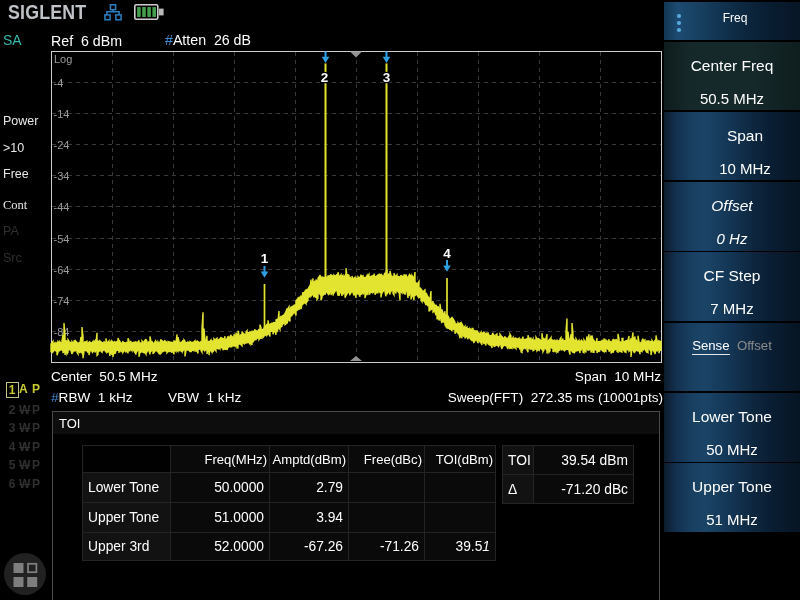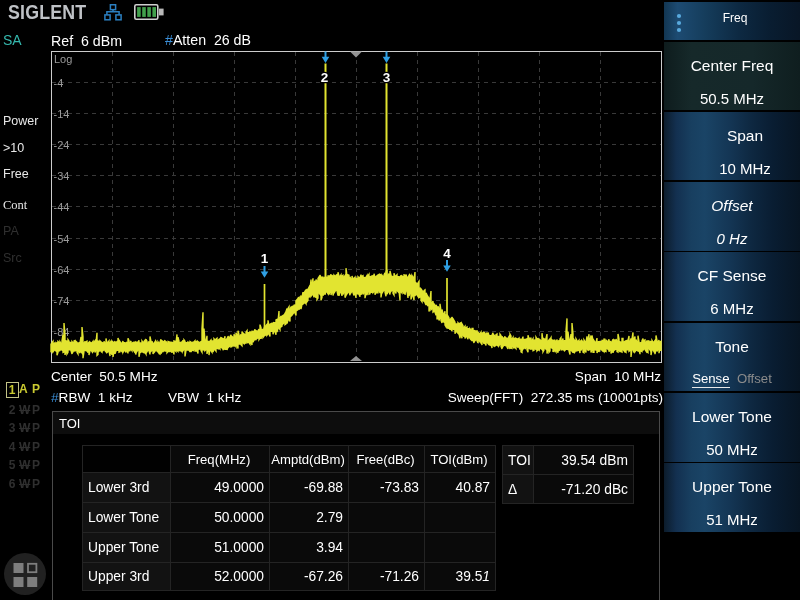--- a/index.html
+++ b/index.html
@@ -14,21 +14,21 @@
 .tr{width:40px;height:15px;}.tr .bx{position:absolute;left:2.5px;top:0;width:13px;text-align:center;}.tr .ch{position:absolute;top:0;}.st{text-decoration:line-through;}
 .sidebtn{left:664px;width:136px;height:68.5px;text-align:center;color:#fff;
  background:linear-gradient(to right,#0c1c2b 0%,#133050 9%,#183f60 20%,#1a4466 30%,#143655 48%,#0e2841 64%,#091d32 80%,#071523 100%);}
 .sidebtn .t{font-size:15.5px;padding-top:15px;}
 .sidebtn .v{font-size:15px;padding-top:15px;}
 table.toi{border-collapse:collapse;table-layout:fixed;}
 table.toi td{border:1px solid #242424;font-size:13.8px;color:#fff;padding:0 5px;
  white-space:nowrap;overflow:hidden;}
 td.lab{background:#121212;text-align:left;}
 td.val{background:#0a0a0a;text-align:right;}
-table.toi td.hdr{background:#0a0a0a;text-align:center;font-size:13.1px;padding:0 2px 0 0;}
+table.toi td.hdr{background:#0a0a0a;text-align:right;font-size:13.1px;padding:0 2px 0 0;}
 td.cor{background:#010101;}
 </style></head>
 <body>
 
 <div class="abs" style="left:8px;top:1px;font-size:20px;font-weight:bold;color:#bfc2c6;letter-spacing:0.2px;transform:scaleX(0.89);transform-origin:0 0;">SIGLENT</div>
 <svg class="abs" style="left:104px;top:4px;" width="18" height="17" viewBox="0 0 18 17">
  <g fill="none" stroke="#2b7fc0" stroke-width="1.5">
   <rect x="6.4" y="0.75" width="5.2" height="4.9"></rect>
   <path d="M9 5.7 v2.1 M2.9 10.9 v-3.1 h12.2 v3.1"></path>
   <rect x="0.9" y="10.9" width="5.2" height="4.9"></rect>
@@ -168,27 +168,20 @@
       </colgroup>
   <tbody>
         <tr style="height:27px;">
           <td class="cor"></td>
           <td class="hdr">Freq(MHz)</td>
           <td class="hdr">Amptd(dBm)</td>
           <td class="hdr">Free(dBc)</td>
           <td class="hdr">TOI(dBm)</td>
         </tr>
   <tr style="height:30px;">
-          <td class="lab">Lower 3rd</td>
-          <td class="val">49.0000</td>
-          <td class="val">-69.88</td>
-          <td class="val">-73.83</td>
-          <td class="val">40.87</td>
-        </tr>
-  <tr style="height:30px;">
           <td class="lab">Lower Tone</td>
           <td class="val">50.0000</td>
           <td class="val">2.79</td>
           <td class="val"></td>
           <td class="val"></td>
         </tr>
   <tr style="height:30px;">
           <td class="lab">Upper Tone</td>
           <td class="val">51.0000</td>
           <td class="val">3.94</td>
@@ -238,25 +231,24 @@
 </div>
 <div class="abs sidebtn" style="top:111.8px;padding-left:26px;">
     <div class="t">Span</div>
     <div class="v">10 MHz</div>
   </div>
 <div class="abs sidebtn" style="top:182.1px;font-style:italic;">
     <div class="t">Offset</div>
     <div class="v">0 Hz</div>
   </div>
 <div class="abs sidebtn" style="top:252.4px;">
-    <div class="t">CF Sense</div>
-    <div class="v">6 MHz</div>
+    <div class="t">CF Step</div>
+    <div class="v">7 MHz</div>
   </div>
 <div class="abs sidebtn" style="top:322.7px;">
-    <div class="t">Tone</div>
  <div class="v" style="font-size:13.2px;"><span style="color:#fff;border-bottom:1.5px solid #e8e8e8;padding-bottom:1px;">Sense</span>&nbsp;&nbsp;<span style="color:#8b8b8b;">Offset</span></div>
 </div>
 <div class="abs sidebtn" style="top:393px;">
     <div class="t">Lower Tone</div>
     <div class="v">50 MHz</div>
   </div>
 <div class="abs sidebtn" style="top:463.3px;">
     <div class="t">Upper Tone</div>
     <div class="v">51 MHz</div>
   </div>

